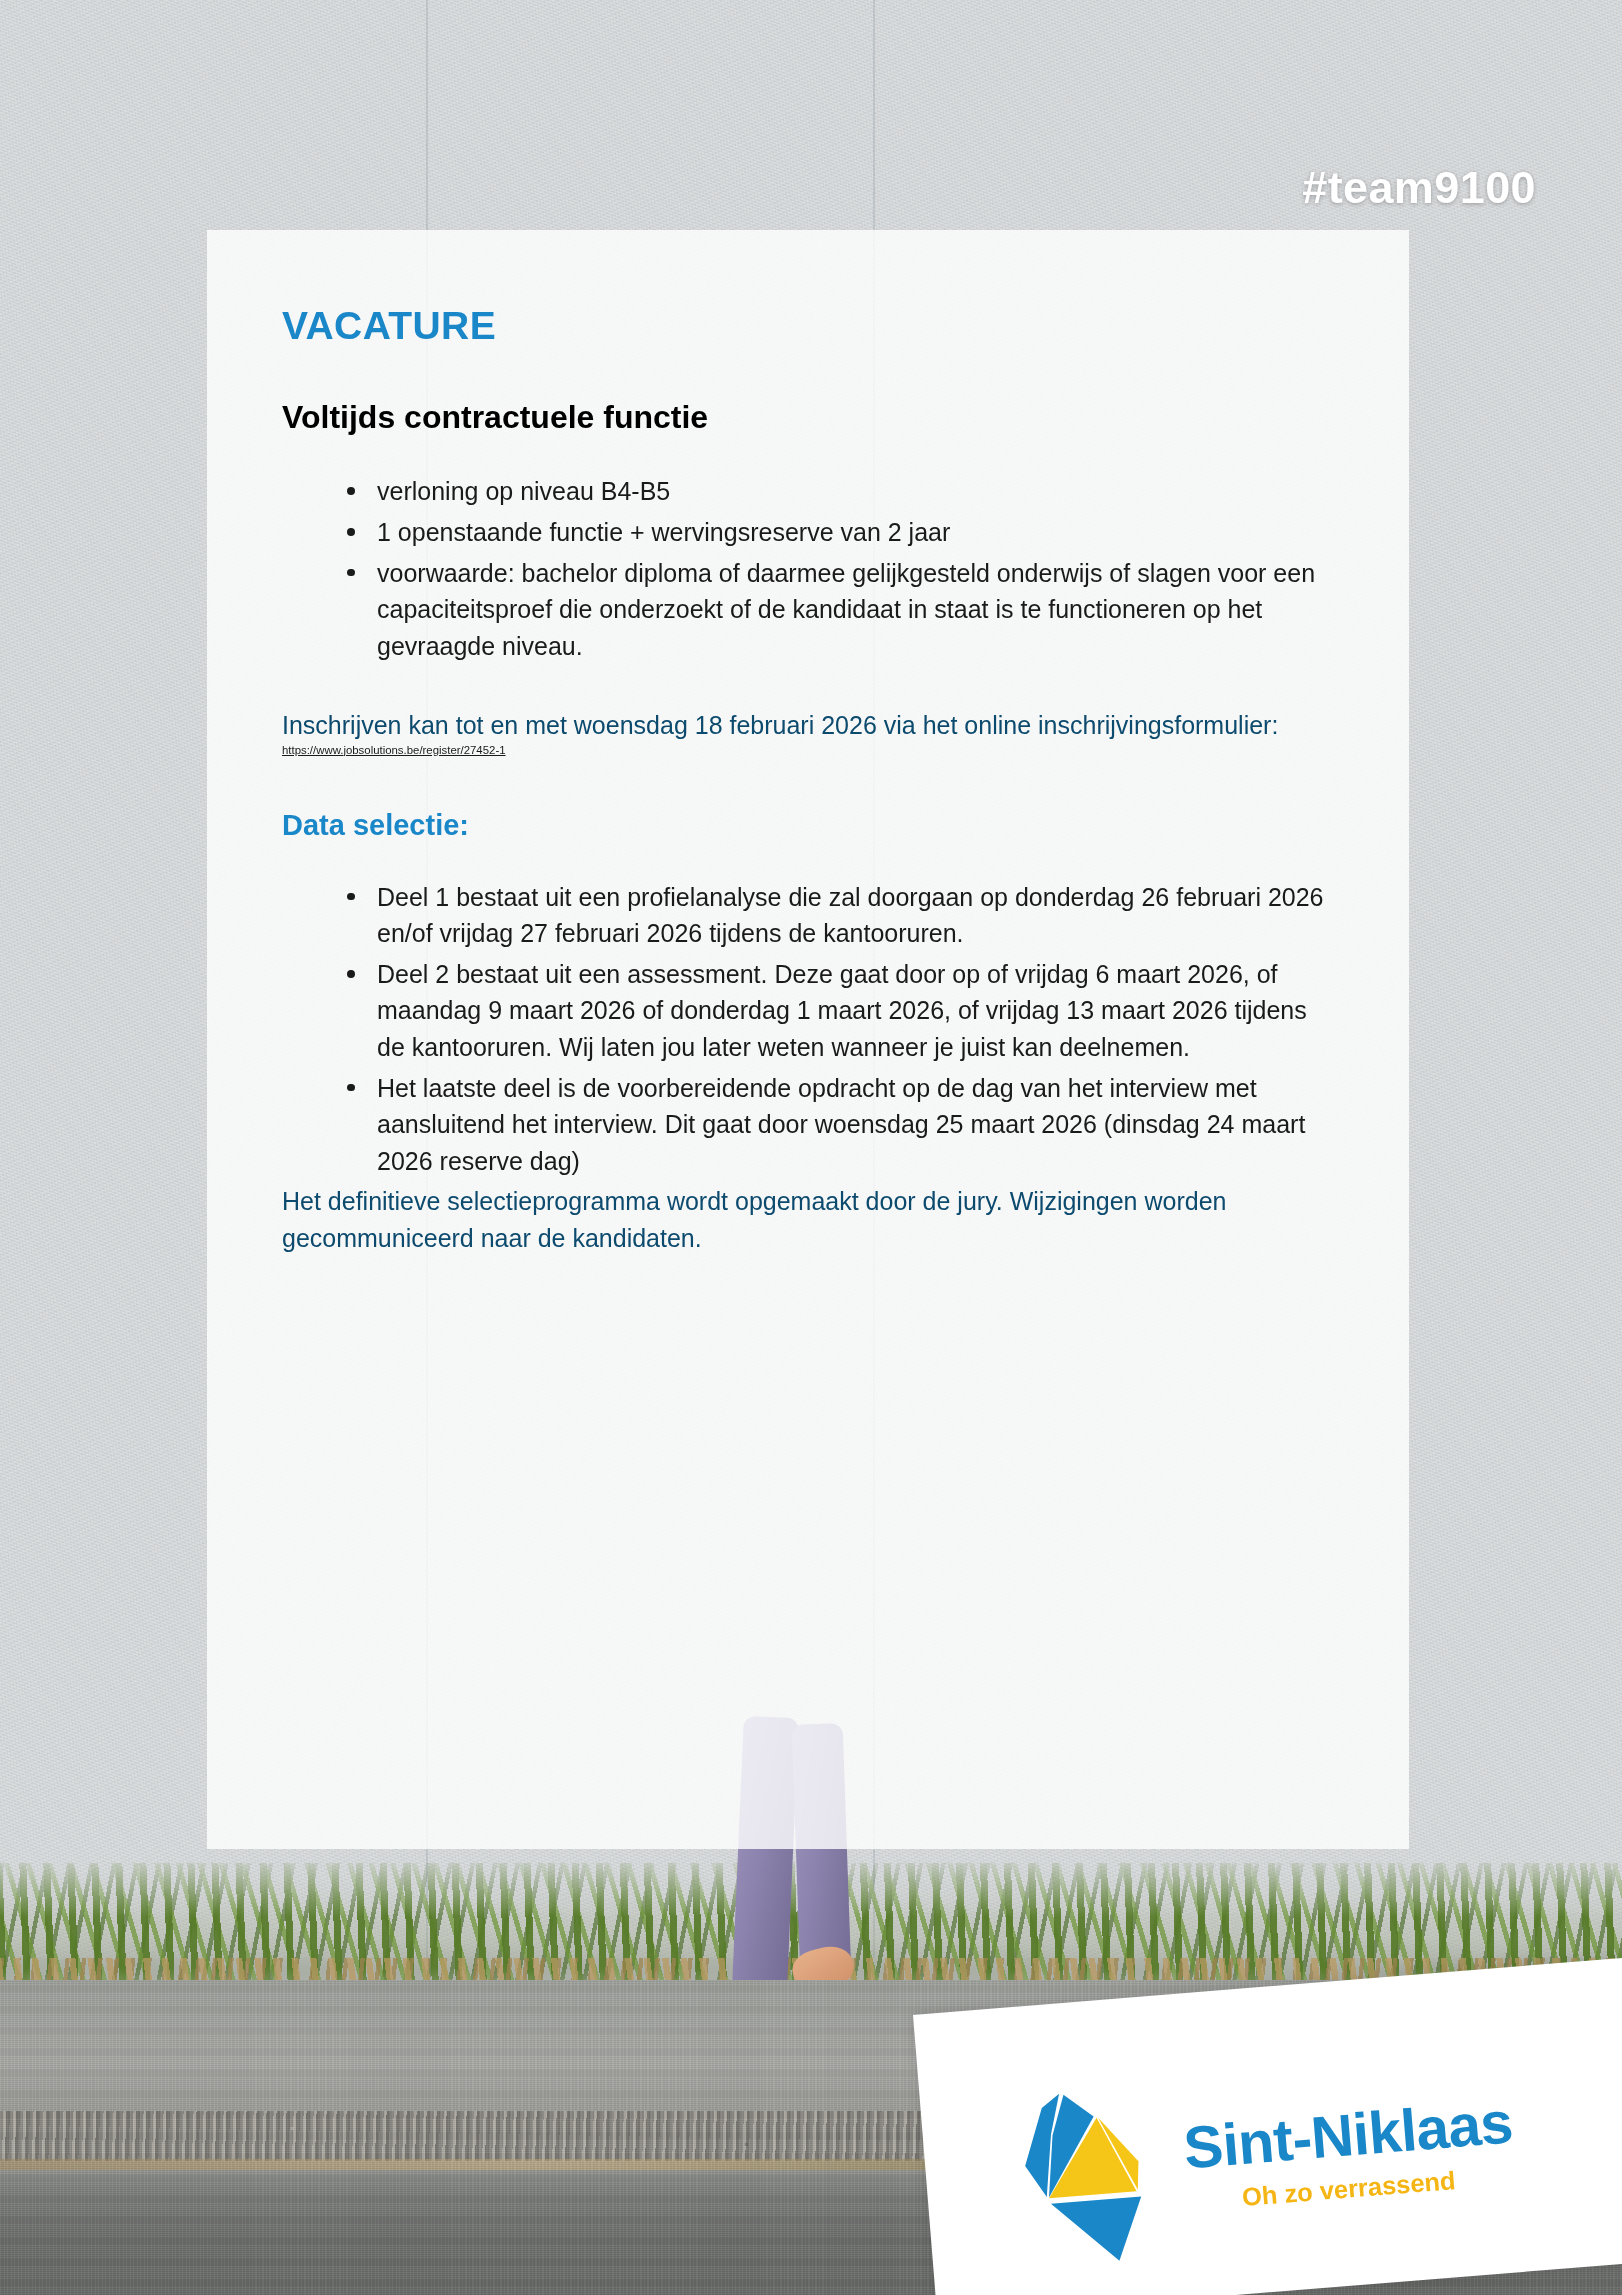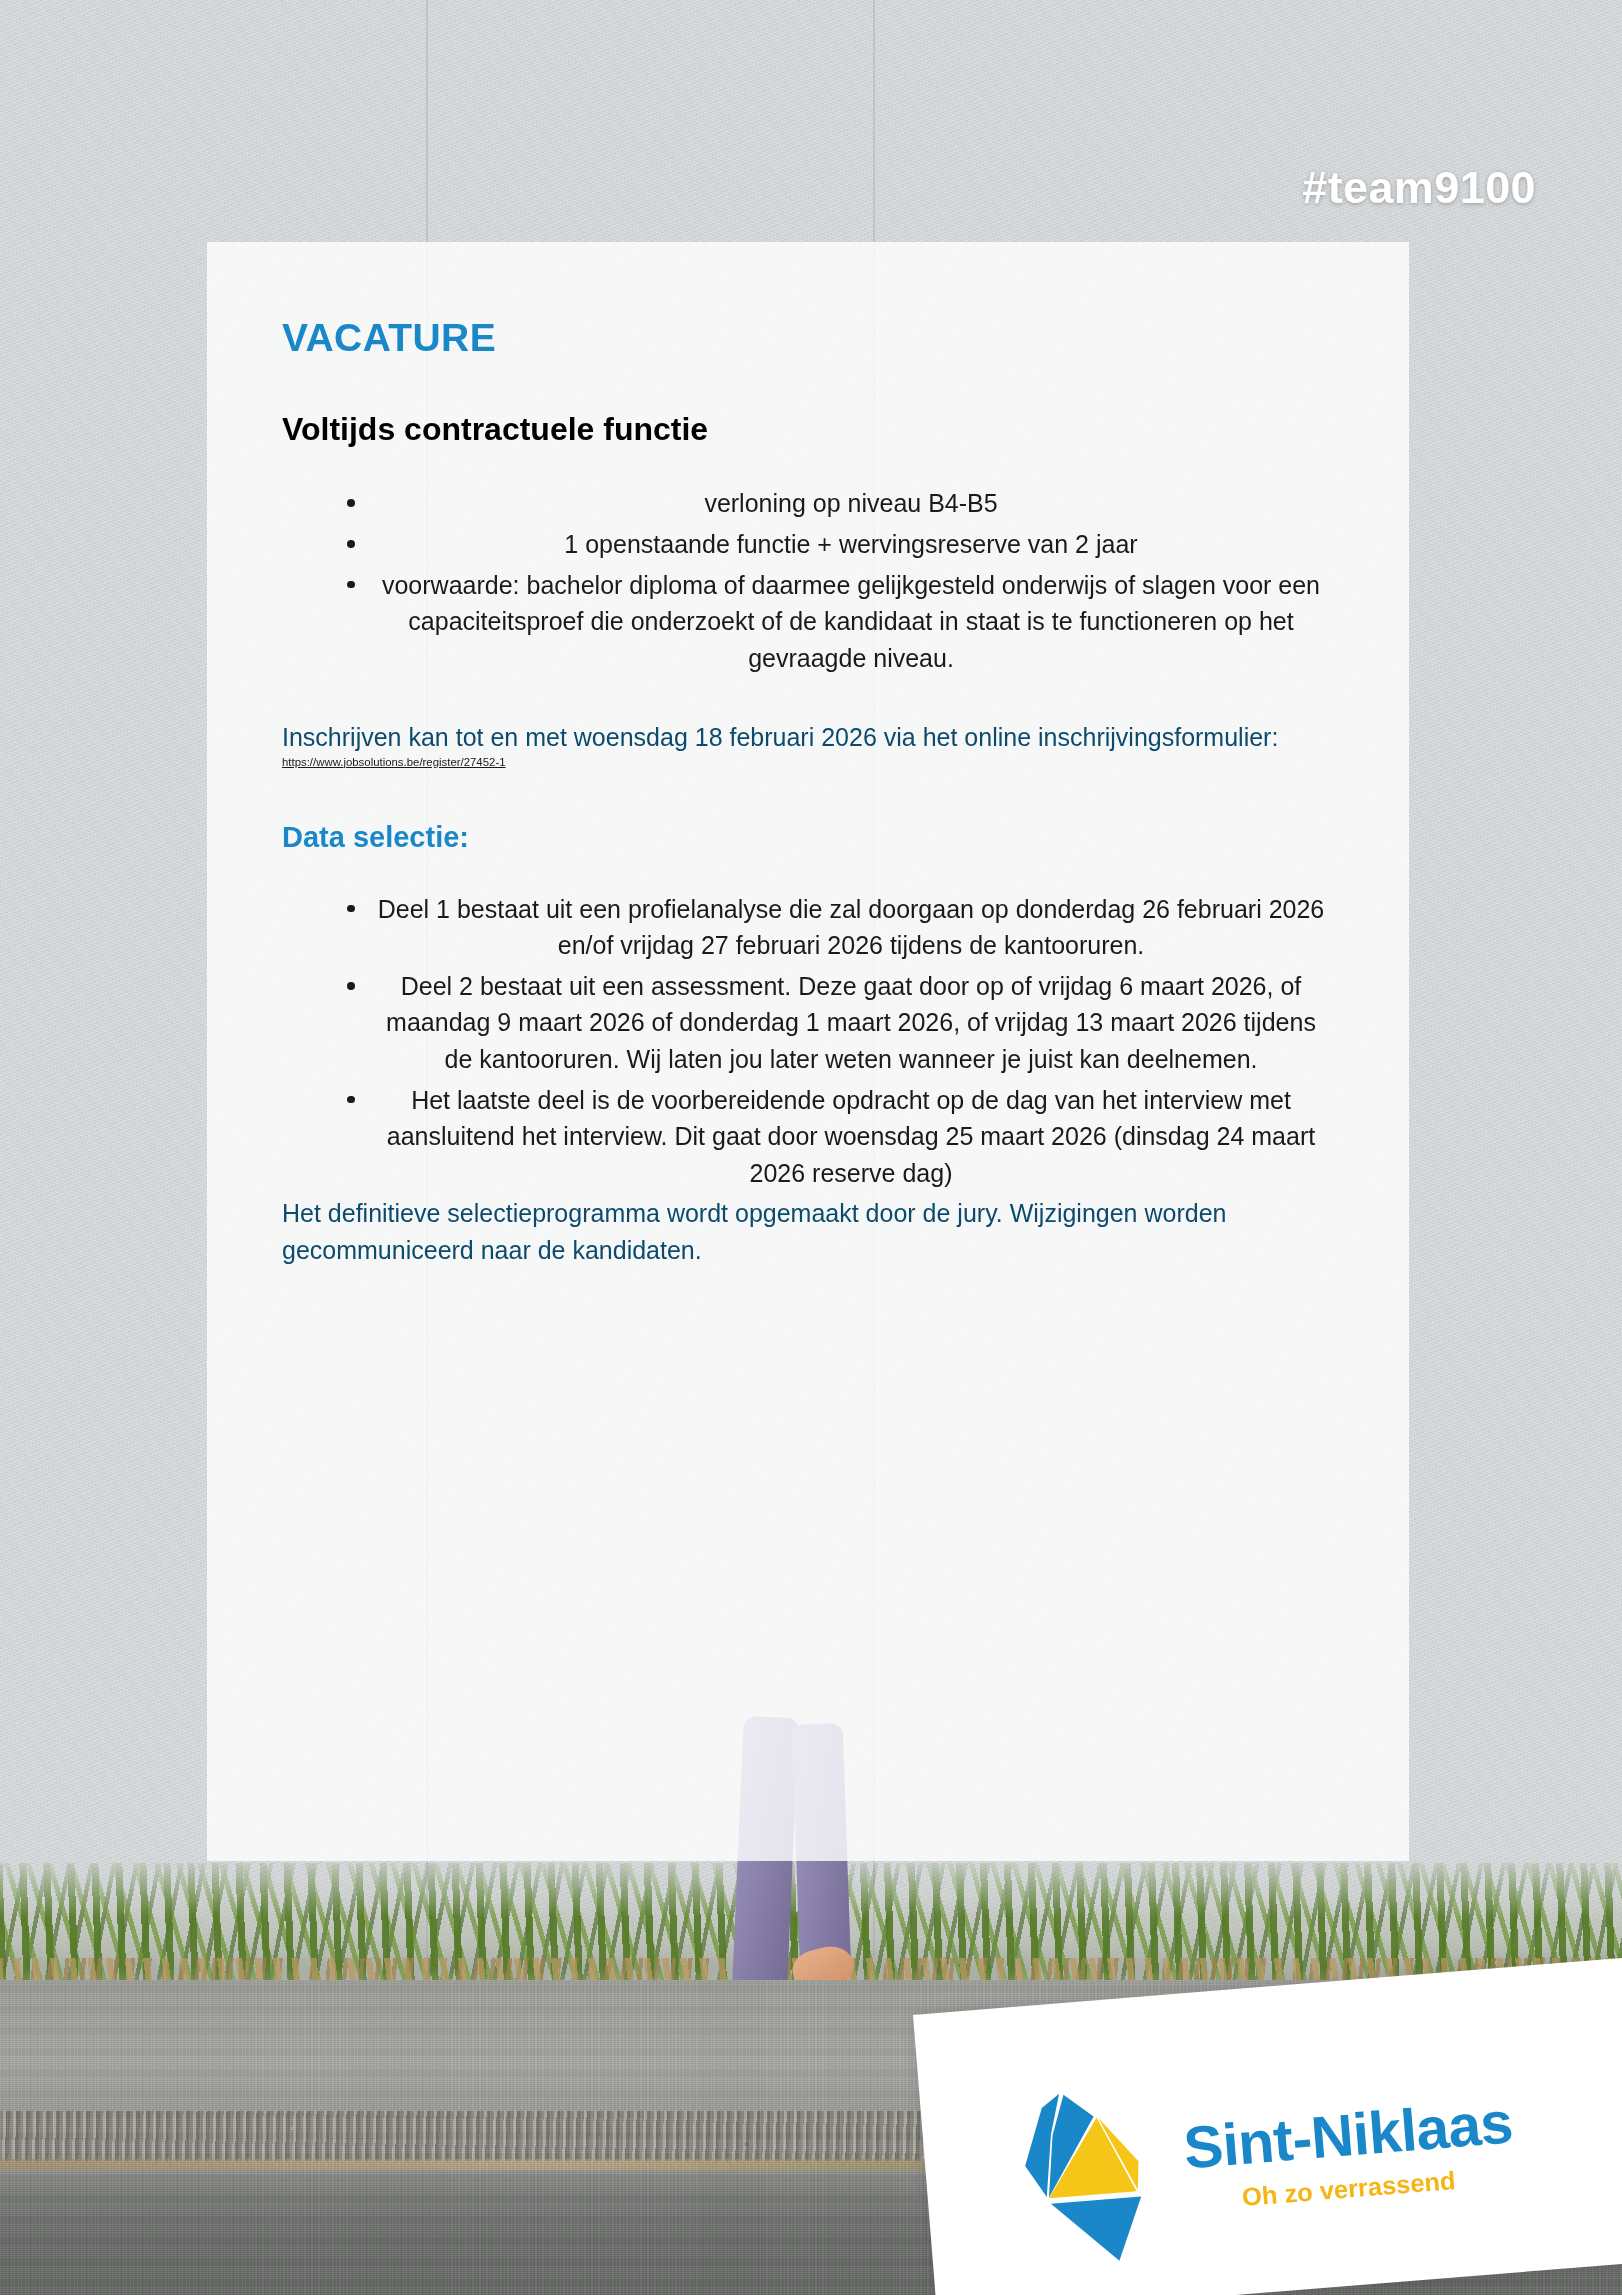--- a/index.html
+++ b/index.html
@@ -113,38 +113,38 @@
 
   
   .hashtag{
     position:absolute;right:86px;top:162px;
     font-size:45px;font-weight:bold;color:#ffffff;letter-spacing:0.4px;
     text-shadow:0 1.4px 4.3px rgba(0,0,0,.28);white-space:nowrap;
   }
 
   
   .card{
-    position:absolute;left:207px;top:242px;width:1202px;height:1619px;
+    position:absolute;left:207px;top:230px;width:1202px;height:1619px;
     background:rgba(255,255,255,.80);
   }
   .card-inner{padding:74px 84px 0 75px;}
 
   .kicker{
     color:#1a87c8;font-size:39px;font-weight:bold;letter-spacing:0.4px;
     margin:0 0 51px 0;
   }
   .title{
     color:#f5b615;font-size:43px;font-weight:bold;line-height:1.19;
     letter-spacing:0.1px;margin:0 0 61px 0;
   }
   .subtitle{
     color:#000000;font-size:32px;font-weight:bold;margin:0 0 37px 0;
   }
 
-  ul.lvl1{margin:0;padding:0 0 0 61px;list-style:none;text-align:center;}
+  ul.lvl1{margin:0;padding:0 0 0 61px;list-style:none;}
   ul.lvl1>li{
     position:relative;color:#1a1a1a;font-size:25px;line-height:1.46;
     margin:0 0 4.3px 0;padding-left:34px;
   }
   ul.lvl1>li::before{
     content:"";position:absolute;left:4.3px;top:14px;
     width:7.8px;height:7.8px;border-radius:50%;background:#1a1a1a;
   }
   ul.lvl2{margin:2.8px 0 4.3px 0;padding:0 0 0 60px;list-style:none;}
   ul.lvl2>li{

